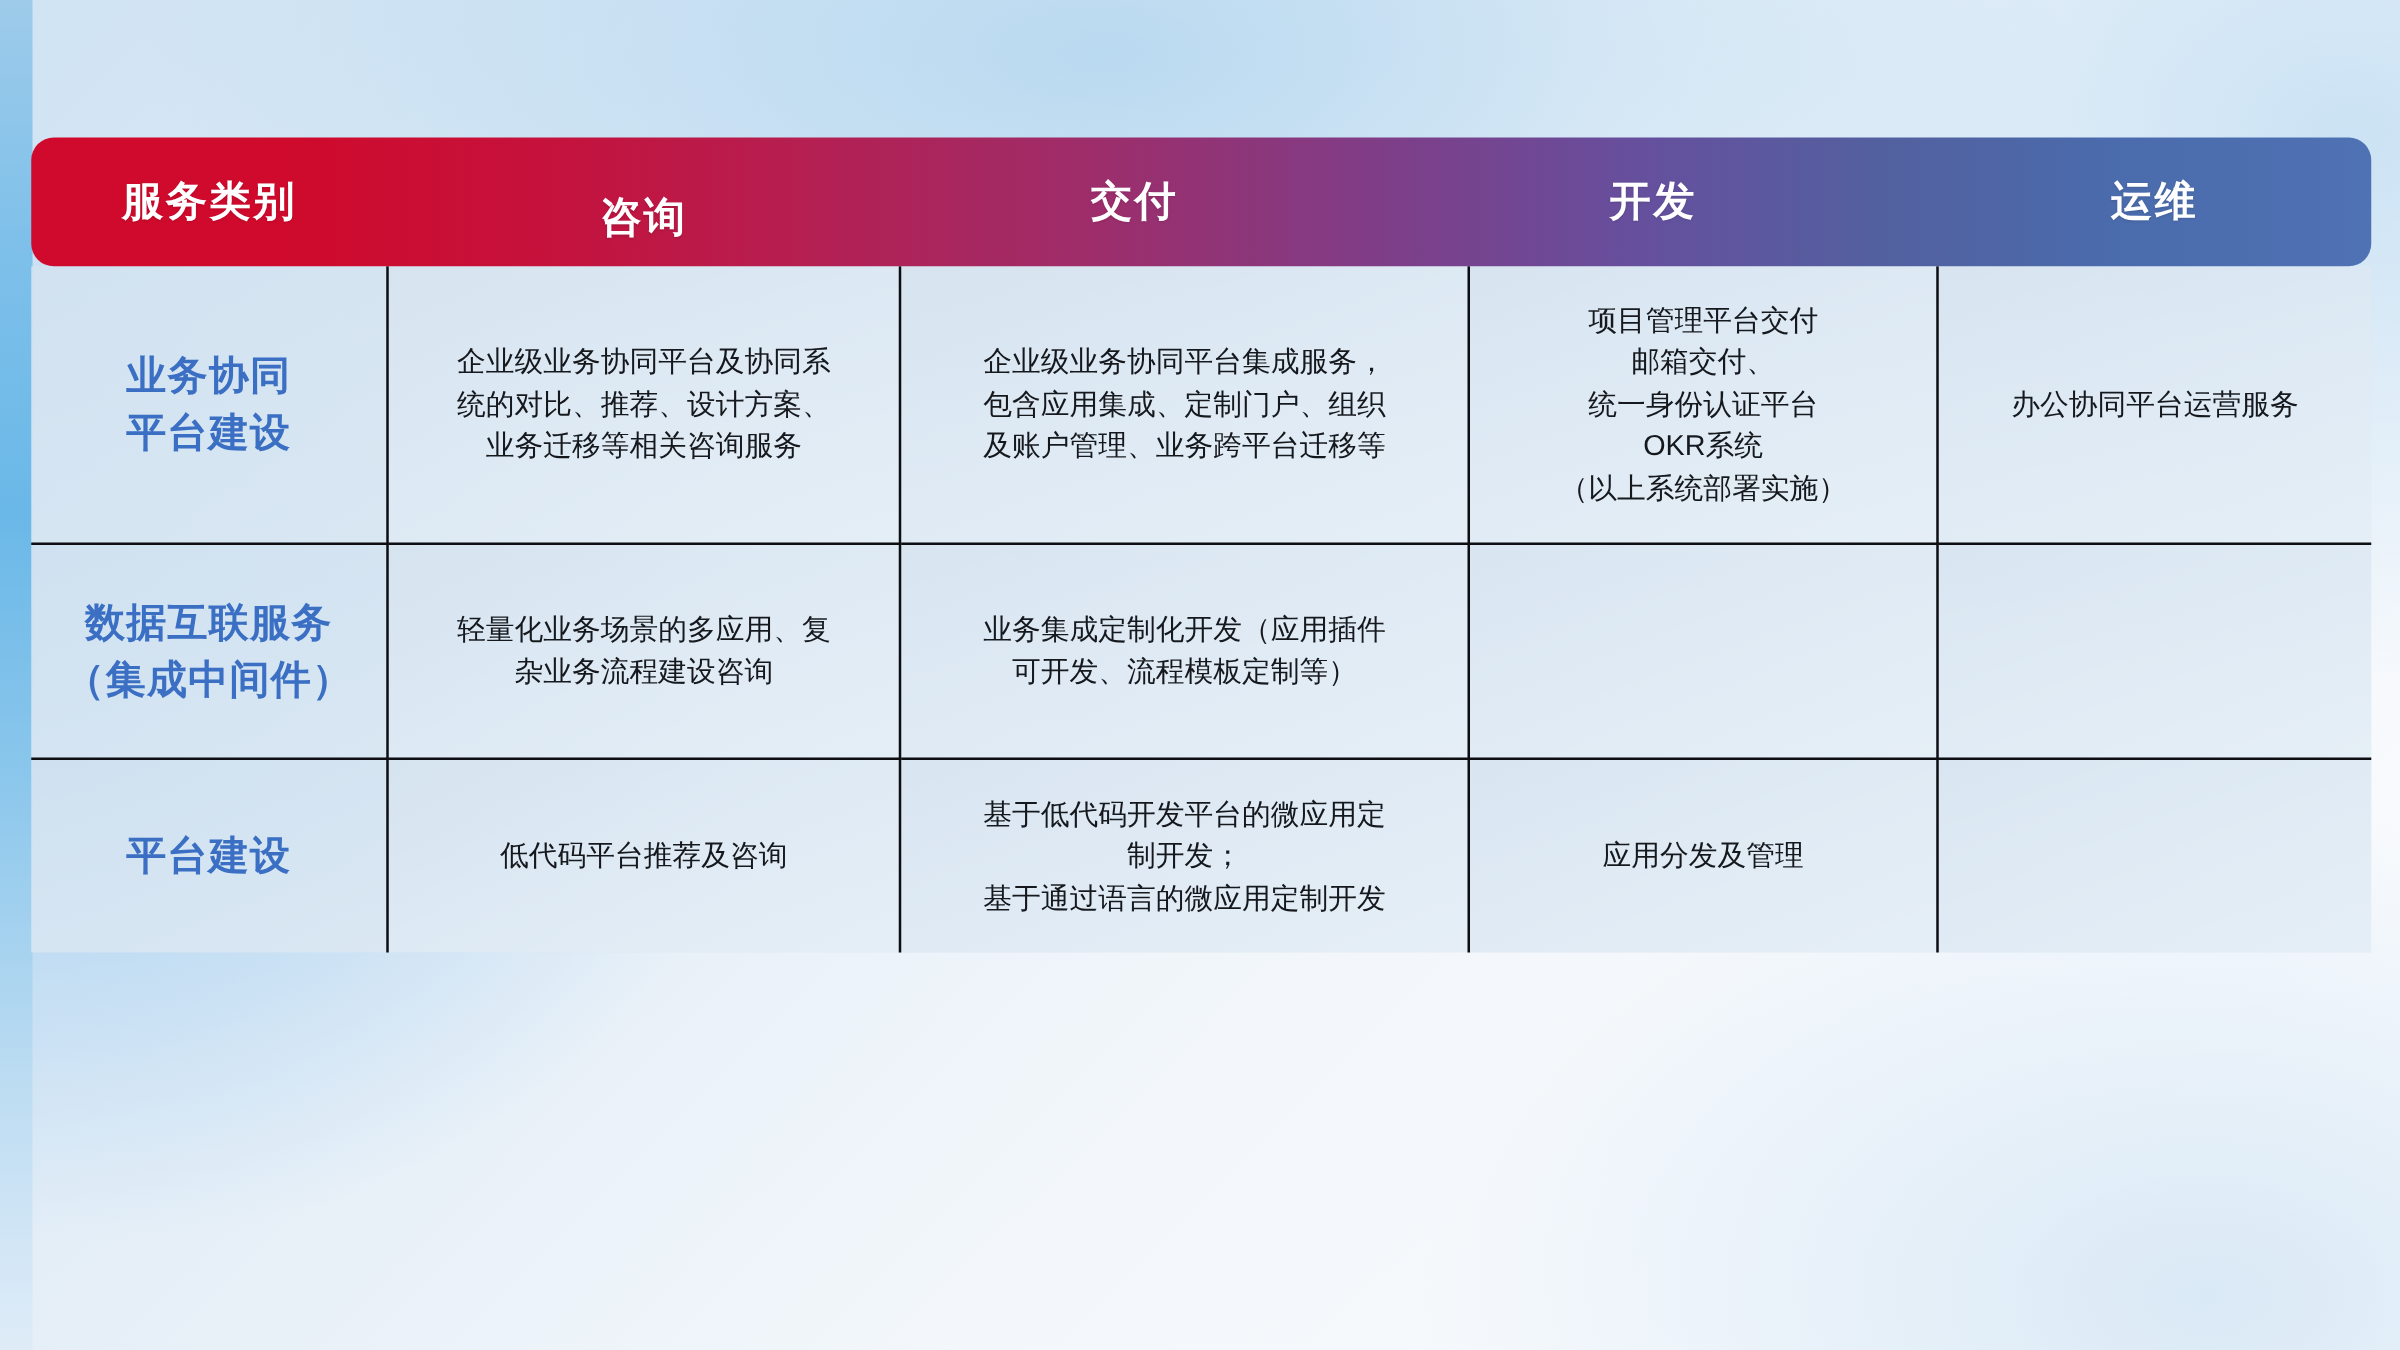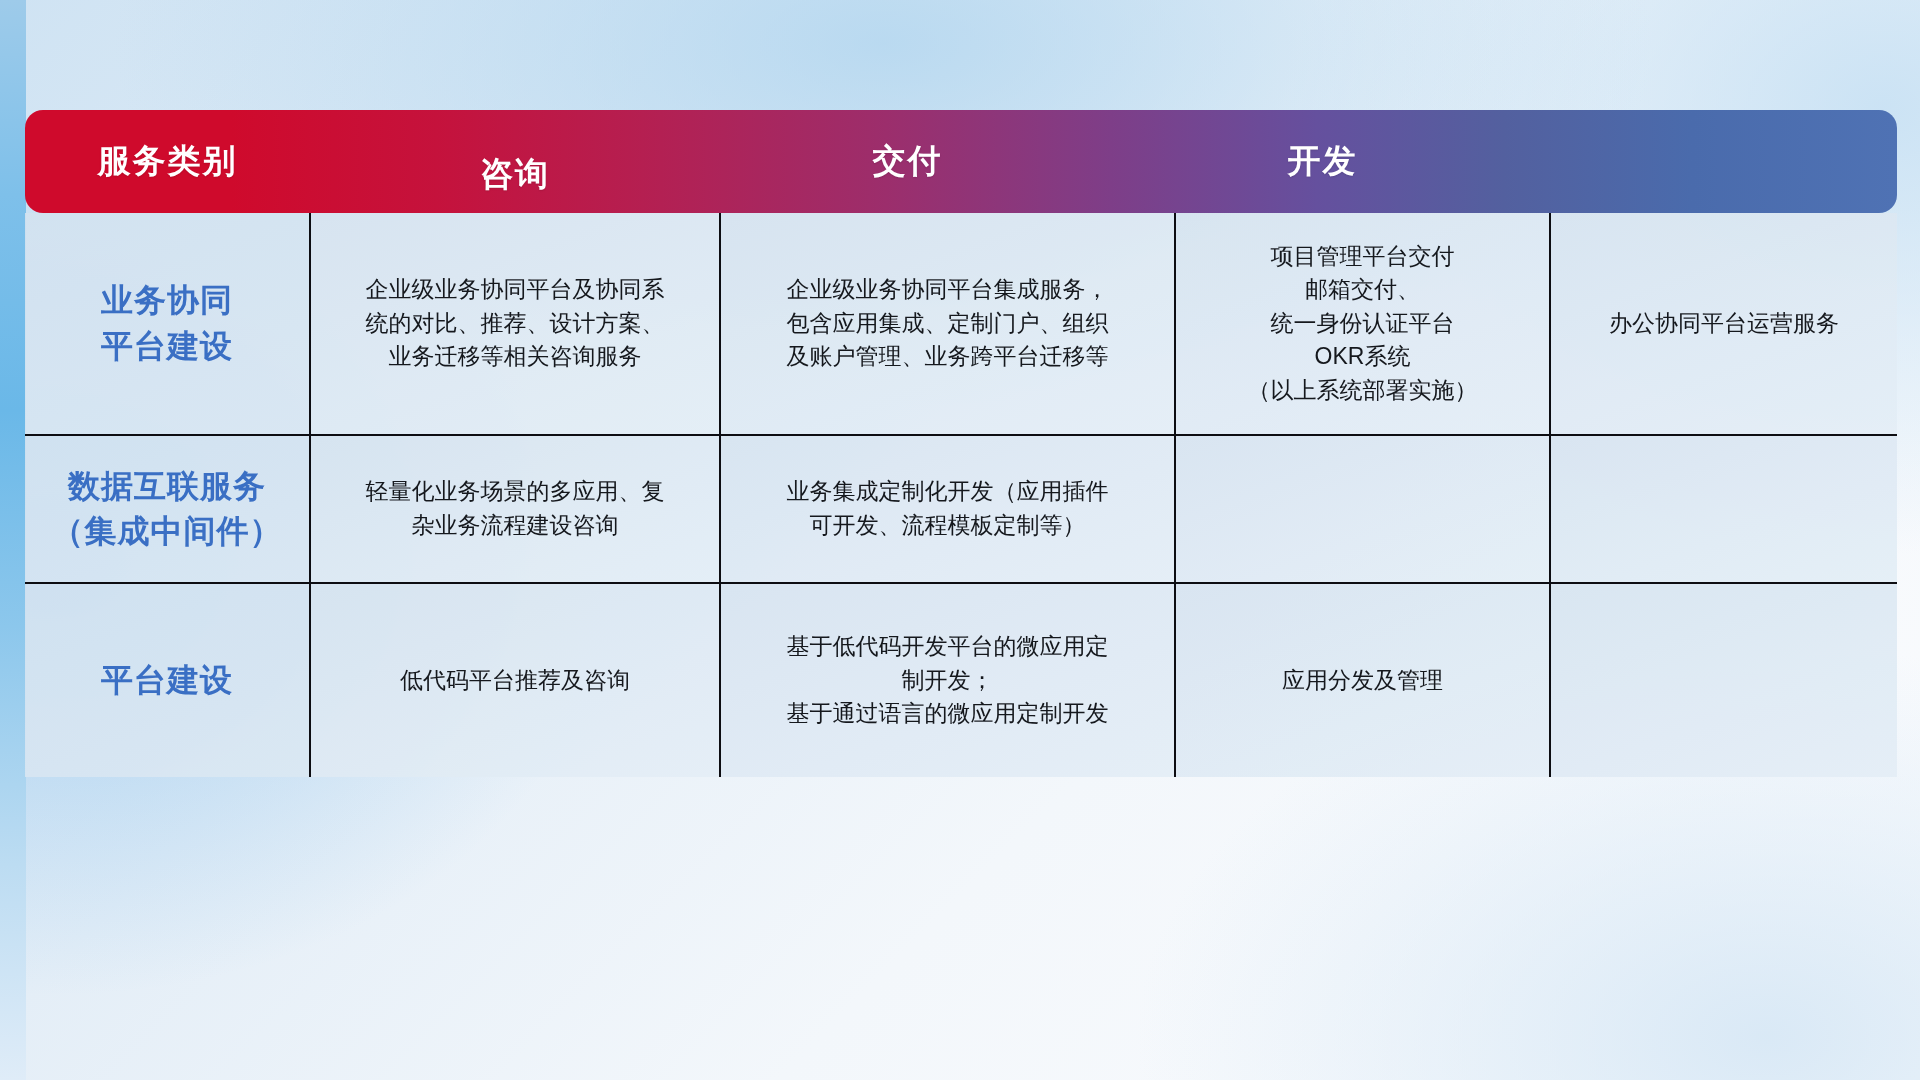--- a/index.html
+++ b/index.html
@@ -140,38 +140,39 @@
     background: linear-gradient(160deg, rgba(210,226,240,0.92) 0%, rgba(219,232,243,0.92) 100%);
   }
 
   td.empty { }
 
   .cellbody { white-space: pre-line; }
   .rowlabel .cellbody { white-space: pre-line; }
 
   
   tr.r1 td { height: 222px; }
-  tr.r2 td { height: 148px; }
-  tr.r3 td { height: 194px; }
+  tr.r2 td { height: 172px; }
+  tr.r3 td { height: 155px; }
 </style>
 </head>
 <body>
 
 <div id="page-bg">
   <div id="page-bg-left"></div>
 </div>
 
 <div id="table-wrap">
 
   <div id="header-band"></div>
   <div id="header-labels">
     <div class="hcell c1">服务类别</div>
     <div class="hcell c2">咨询</div>
     <div class="hcell c4">交付</div>
     <div class="hcell c3">开发</div>
+    <div class="hcell c5">运维</div>
   </div>
 
   <table class="matrix">
     <colgroup>
       <col class="c1">
         <col class="c2">
         <col class="c3">
         <col class="c4">
         <col class="c5">
     </colgroup>

